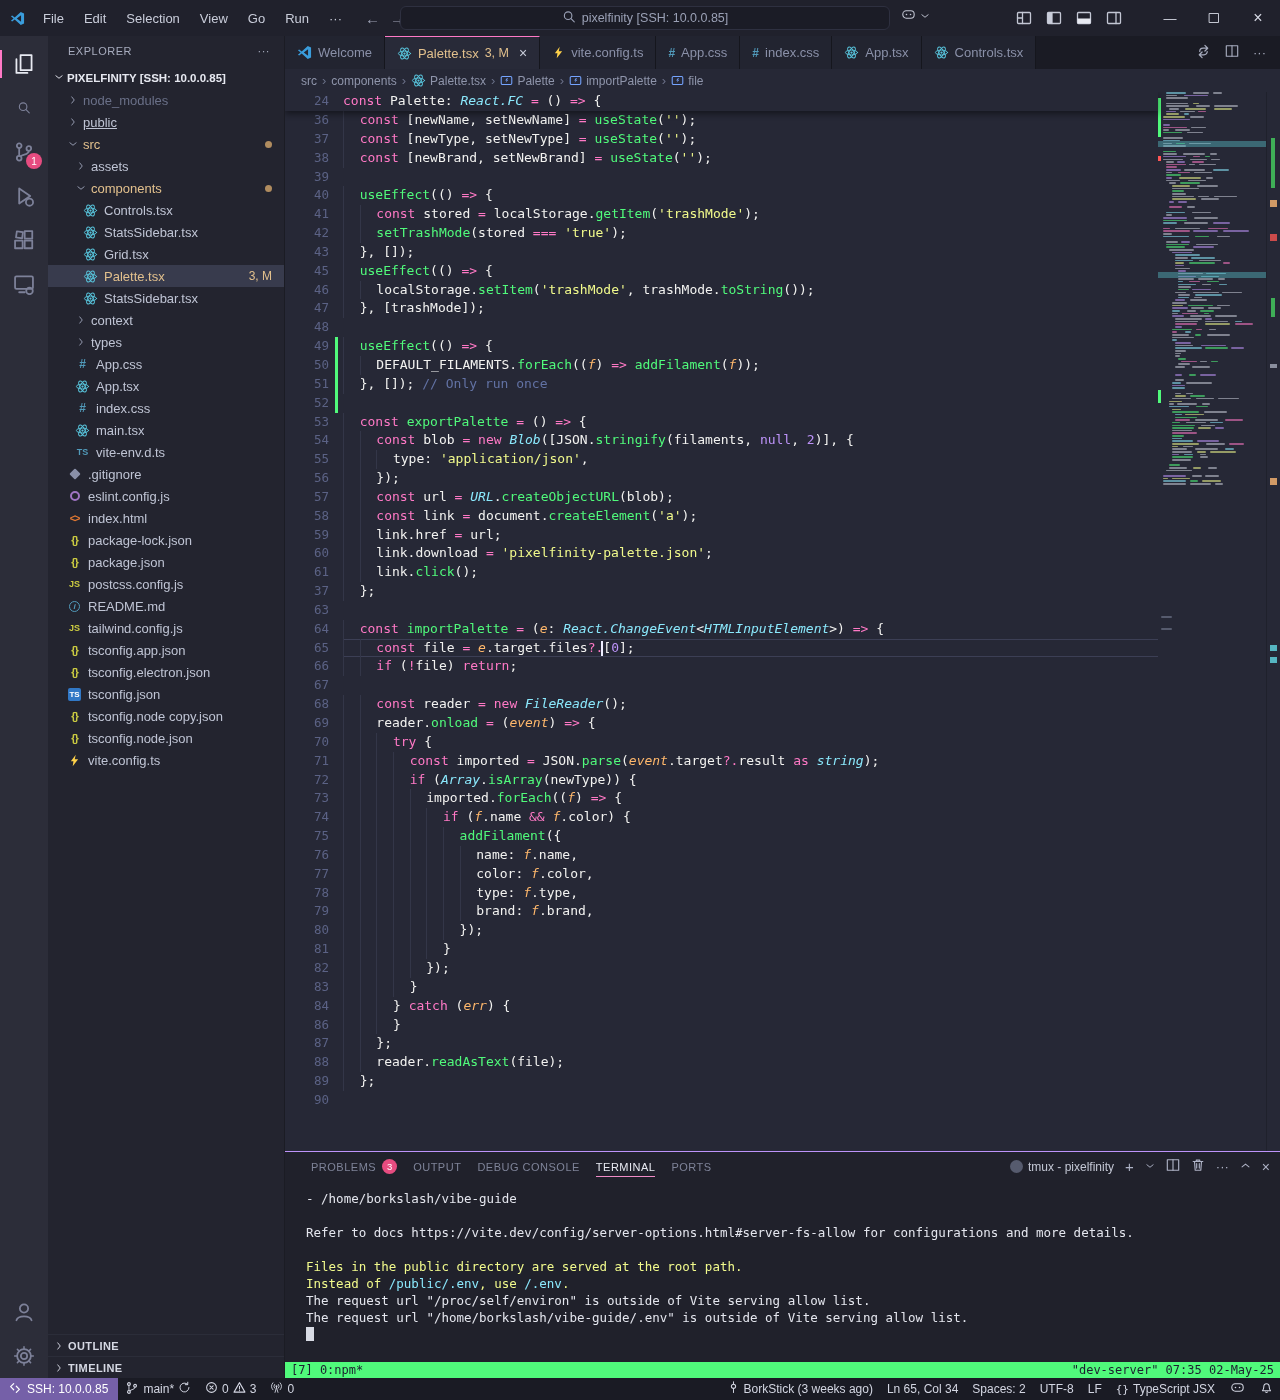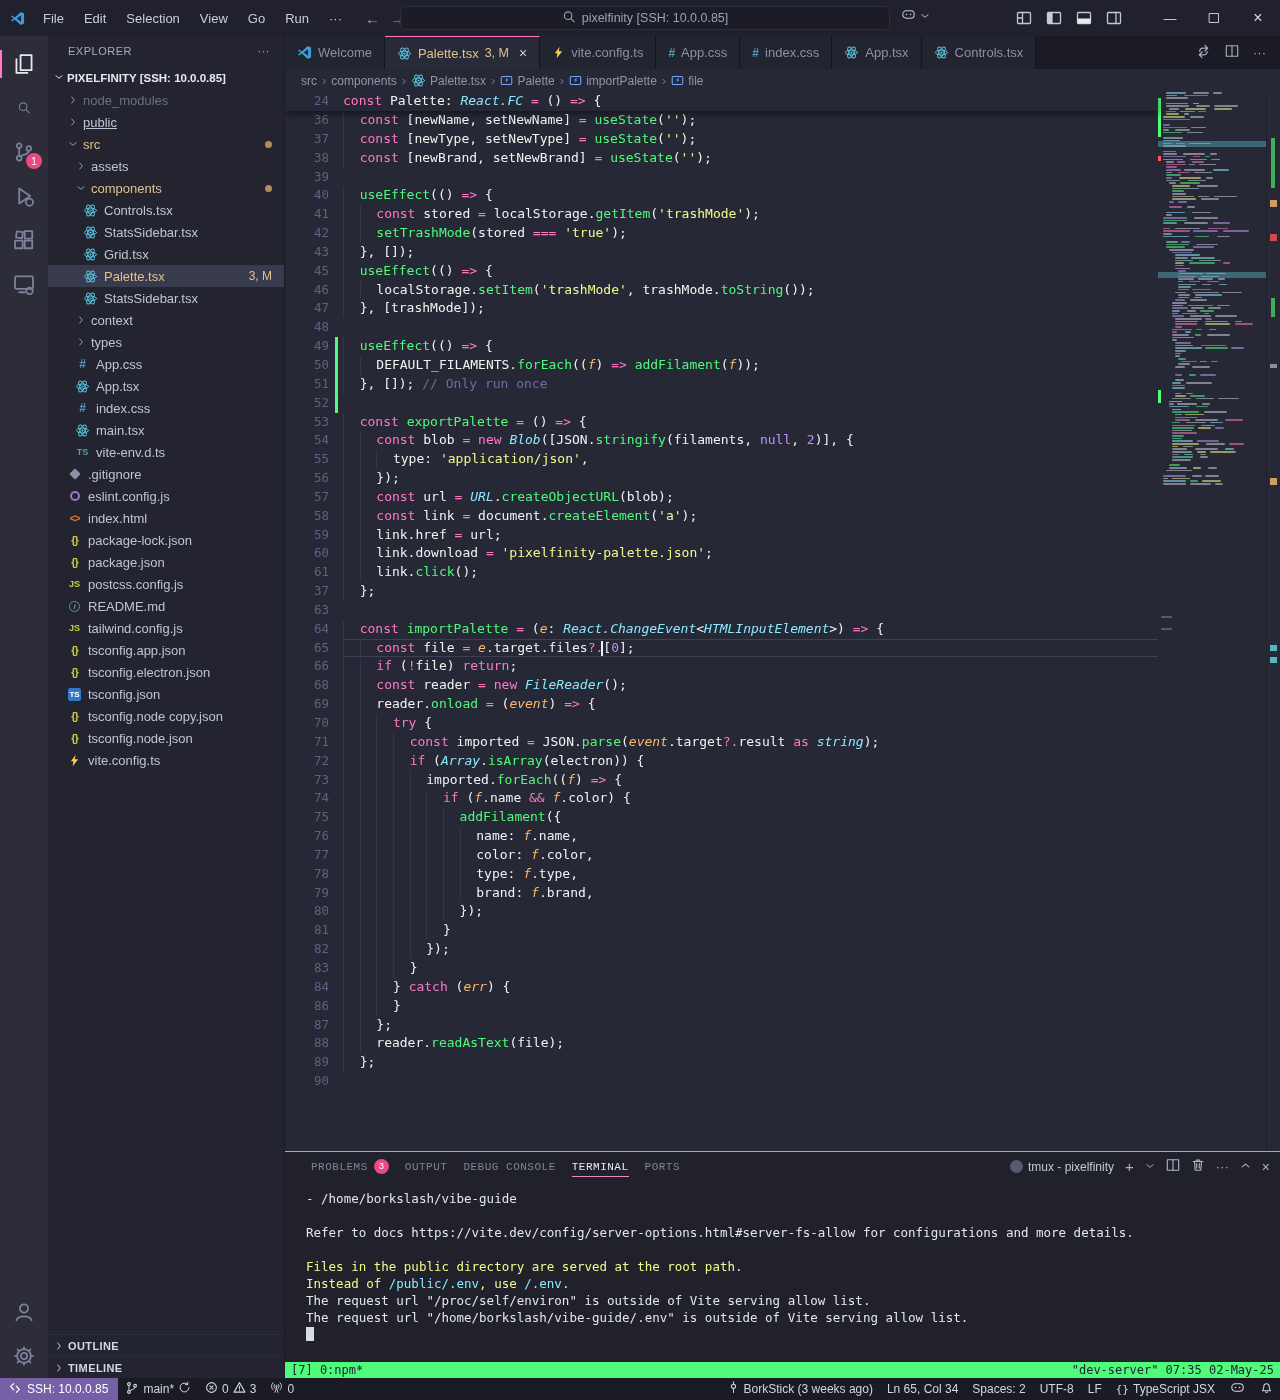--- a/index.html
+++ b/index.html
@@ -112,21 +112,21 @@
   .minimap .band { position:absolute; left:0; right:0; height:6px; background:rgba(86,182,194,.45); }
   .minimap .lmark { position:absolute; left:0; width:2.5px; }
   .ruler { position:absolute; top:0; right:0; width:14px; bottom:0; background:#262836;
     border-left:1px solid #1f212c; z-index:2; }
   .ruler .rmark { position:absolute; }
 
   
   .panel { flex:0 0 227px; background:#20212b; border-top:1px solid #bd93f9; display:flex; flex-direction:column; }
   .panel-head { height:29px; display:flex; align-items:center; padding:0 10px 0 18px; flex:0 0 29px; }
   .ptab { font-size:11px; letter-spacing:.5px; color:#7e8398; padding:0 8px; height:100%;
-    display:flex; align-items:center; gap:6px; position:relative;font-family:Liberation Mono, monospace; }
+    display:flex; align-items:center; gap:6px; position:relative; }
   .ptab.active { color:#e8eaf2; }
   .ptab.active::after { content:""; position:absolute; left:8px; right:8px; bottom:4px; height:1.5px; background:#f08bc7; }
   .pbadge { background:#e64c80; color:#fff; border-radius:8px; min-width:15px; height:15px;
     font-size:9.5px; display:flex; align-items:center; justify-content:center; padding:0 4px; letter-spacing:0;}
   .panel-right { margin-left:auto; display:flex; align-items:center; gap:11px; color:#aeb3c6; }
   .term-label { display:flex; align-items:center; gap:5px; font-size:12px; color:#c3c7d4; }
   .tmux-ic { width:13px; height:13px; border-radius:50%; background:#565b6e; display:inline-block; }
   .term { flex:1; padding:9px 0 0 21px; font-family:"DejaVu Sans Mono", monospace;
     font-size:12.5px; overflow:hidden; }
   .trm { height:17px; line-height:17px; white-space:pre; }
@@ -787,25 +787,26 @@
             <div class="cl"><span class="ln">57</span><span class="git"></span><span class="ct"><span class="ig">  </span><span class="ig">  </span><span class="tk-k">const</span><span class="tk-v"> url </span><span class="tk-k">=</span><span class="tk-v"> </span><span class="tk-t">URL</span><span class="tk-v">.</span><span class="tk-f">createObjectURL</span><span class="tk-v">(blob);</span></span></div>
             <div class="cl"><span class="ln">58</span><span class="git"></span><span class="ct"><span class="ig">  </span><span class="ig">  </span><span class="tk-k">const</span><span class="tk-v"> link </span><span class="tk-k">=</span><span class="tk-v"> document.</span><span class="tk-f">createElement</span><span class="tk-v">(</span><span class="tk-s">'a'</span><span class="tk-v">);</span></span></div>
             <div class="cl"><span class="ln">59</span><span class="git"></span><span class="ct"><span class="ig">  </span><span class="ig">  </span><span class="tk-v">link.href </span><span class="tk-k">=</span><span class="tk-v"> url;</span></span></div>
             <div class="cl"><span class="ln">60</span><span class="git"></span><span class="ct"><span class="ig">  </span><span class="ig">  </span><span class="tk-v">link.download </span><span class="tk-k">=</span><span class="tk-v"> </span><span class="tk-s">'pixelfinity-palette.json'</span><span class="tk-v">;</span></span></div>
             <div class="cl"><span class="ln">61</span><span class="git"></span><span class="ct"><span class="ig">  </span><span class="ig">  </span><span class="tk-v">link.</span><span class="tk-f">click</span><span class="tk-v">();</span></span></div>
             <div class="cl"><span class="ln">37</span><span class="git"></span><span class="ct"><span class="ig">  </span><span class="tk-v">};</span></span></div>
             <div class="cl"><span class="ln">63</span><span class="git"></span><span class="ct"></span></div>
             <div class="cl"><span class="ln">64</span><span class="git"></span><span class="ct"><span class="ig">  </span><span class="tk-k">const</span><span class="tk-v"> </span><span class="tk-f">importPalette</span><span class="tk-v"> </span><span class="tk-k">=</span><span class="tk-v"> (</span><span class="tk-p">e</span><span class="tk-v">: </span><span class="tk-t">React.ChangeEvent</span><span class="tk-v">&lt;</span><span class="tk-t">HTMLInputElement</span><span class="tk-v">&gt;) </span><span class="tk-k">=&gt;</span><span class="tk-v"> {</span></span></div>
             <div class="cl cur"><span class="ln">65</span><span class="git"></span><span class="ct"><span class="ig">  </span><span class="ig">  </span><span class="tk-k">const</span><span class="tk-v"> file </span><span class="tk-k">=</span><span class="tk-v"> </span><span class="tk-p">e</span><span class="tk-v">.target.files</span><span class="tk-k">?.</span><span class="tk-v">[</span><span class="tk-n">0</span><span class="tk-v">];</span><span class="caret" style="left: calc(33ch);"></span></span></div>
             <div class="cl"><span class="ln">66</span><span class="git"></span><span class="ct"><span class="ig">  </span><span class="ig">  </span><span class="tk-k">if</span><span class="tk-v"> (</span><span class="tk-k">!</span><span class="tk-v">file) </span><span class="tk-k">return</span><span class="tk-v">;</span></span></div>
+            <div class="cl"><span class="ln">67</span><span class="git"></span><span class="ct"></span></div>
             <div class="cl"><span class="ln">68</span><span class="git"></span><span class="ct"><span class="ig">  </span><span class="ig">  </span><span class="tk-k">const</span><span class="tk-v"> reader </span><span class="tk-k">=</span><span class="tk-v"> </span><span class="tk-k">new</span><span class="tk-v"> </span><span class="tk-t">FileReader</span><span class="tk-v">();</span></span></div>
             <div class="cl"><span class="ln">69</span><span class="git"></span><span class="ct"><span class="ig">  </span><span class="ig">  </span><span class="tk-v">reader.</span><span class="tk-f">onload</span><span class="tk-v"> </span><span class="tk-k">=</span><span class="tk-v"> (</span><span class="tk-p">event</span><span class="tk-v">) </span><span class="tk-k">=&gt;</span><span class="tk-v"> {</span></span></div>
             <div class="cl"><span class="ln">70</span><span class="git"></span><span class="ct"><span class="ig">  </span><span class="ig">  </span><span class="ig">  </span><span class="tk-k">try</span><span class="tk-v"> {</span></span></div>
             <div class="cl"><span class="ln">71</span><span class="git"></span><span class="ct"><span class="ig">  </span><span class="ig">  </span><span class="ig">  </span><span class="ig">  </span><span class="tk-k">const</span><span class="tk-v"> imported </span><span class="tk-k">=</span><span class="tk-v"> JSON.</span><span class="tk-f">parse</span><span class="tk-v">(</span><span class="tk-p">event</span><span class="tk-v">.target</span><span class="tk-k">?.</span><span class="tk-v">result </span><span class="tk-k">as</span><span class="tk-v"> </span><span class="tk-t">string</span><span class="tk-v">);</span></span></div>
-            <div class="cl"><span class="ln">72</span><span class="git"></span><span class="ct"><span class="ig">  </span><span class="ig">  </span><span class="ig">  </span><span class="ig">  </span><span class="tk-k">if</span><span class="tk-v"> (</span><span class="tk-t">Array</span><span class="tk-v">.</span><span class="tk-f">isArray</span><span class="tk-v">(electron)) {</span></span></div>
+            <div class="cl"><span class="ln">72</span><span class="git"></span><span class="ct"><span class="ig">  </span><span class="ig">  </span><span class="ig">  </span><span class="ig">  </span><span class="tk-k">if</span><span class="tk-v"> (</span><span class="tk-t">Array</span><span class="tk-v">.</span><span class="tk-f">isArray</span><span class="tk-v">(newType)) {</span></span></div>
             <div class="cl"><span class="ln">73</span><span class="git"></span><span class="ct"><span class="ig">  </span><span class="ig">  </span><span class="ig">  </span><span class="ig">  </span><span class="ig">  </span><span class="tk-v">imported.</span><span class="tk-f">forEach</span><span class="tk-v">((</span><span class="tk-p">f</span><span class="tk-v">) </span><span class="tk-k">=&gt;</span><span class="tk-v"> {</span></span></div>
             <div class="cl"><span class="ln">74</span><span class="git"></span><span class="ct"><span class="ig">  </span><span class="ig">  </span><span class="ig">  </span><span class="ig">  </span><span class="ig">  </span><span class="ig">  </span><span class="tk-k">if</span><span class="tk-v"> (</span><span class="tk-p">f</span><span class="tk-v">.name </span><span class="tk-k">&amp;&amp;</span><span class="tk-v"> </span><span class="tk-p">f</span><span class="tk-v">.color) {</span></span></div>
             <div class="cl"><span class="ln">75</span><span class="git"></span><span class="ct"><span class="ig">  </span><span class="ig">  </span><span class="ig">  </span><span class="ig">  </span><span class="ig">  </span><span class="ig">  </span><span class="ig">  </span><span class="tk-f">addFilament</span><span class="tk-v">({</span></span></div>
             <div class="cl"><span class="ln">76</span><span class="git"></span><span class="ct"><span class="ig">  </span><span class="ig">  </span><span class="ig">  </span><span class="ig">  </span><span class="ig">  </span><span class="ig">  </span><span class="ig">  </span><span class="ig">  </span><span class="tk-v">name: </span><span class="tk-p">f</span><span class="tk-v">.name,</span></span></div>
             <div class="cl"><span class="ln">77</span><span class="git"></span><span class="ct"><span class="ig">  </span><span class="ig">  </span><span class="ig">  </span><span class="ig">  </span><span class="ig">  </span><span class="ig">  </span><span class="ig">  </span><span class="ig">  </span><span class="tk-v">color: </span><span class="tk-p">f</span><span class="tk-v">.color,</span></span></div>
             <div class="cl"><span class="ln">78</span><span class="git"></span><span class="ct"><span class="ig">  </span><span class="ig">  </span><span class="ig">  </span><span class="ig">  </span><span class="ig">  </span><span class="ig">  </span><span class="ig">  </span><span class="ig">  </span><span class="tk-v">type: </span><span class="tk-p">f</span><span class="tk-v">.type,</span></span></div>
             <div class="cl"><span class="ln">79</span><span class="git"></span><span class="ct"><span class="ig">  </span><span class="ig">  </span><span class="ig">  </span><span class="ig">  </span><span class="ig">  </span><span class="ig">  </span><span class="ig">  </span><span class="ig">  </span><span class="tk-v">brand: </span><span class="tk-p">f</span><span class="tk-v">.brand,</span></span></div>
             <div class="cl"><span class="ln">80</span><span class="git"></span><span class="ct"><span class="ig">  </span><span class="ig">  </span><span class="ig">  </span><span class="ig">  </span><span class="ig">  </span><span class="ig">  </span><span class="ig">  </span><span class="tk-v">});</span></span></div>
             <div class="cl"><span class="ln">81</span><span class="git"></span><span class="ct"><span class="ig">  </span><span class="ig">  </span><span class="ig">  </span><span class="ig">  </span><span class="ig">  </span><span class="ig">  </span><span class="tk-v">}</span></span></div>
             <div class="cl"><span class="ln">82</span><span class="git"></span><span class="ct"><span class="ig">  </span><span class="ig">  </span><span class="ig">  </span><span class="ig">  </span><span class="ig">  </span><span class="tk-v">});</span></span></div>

